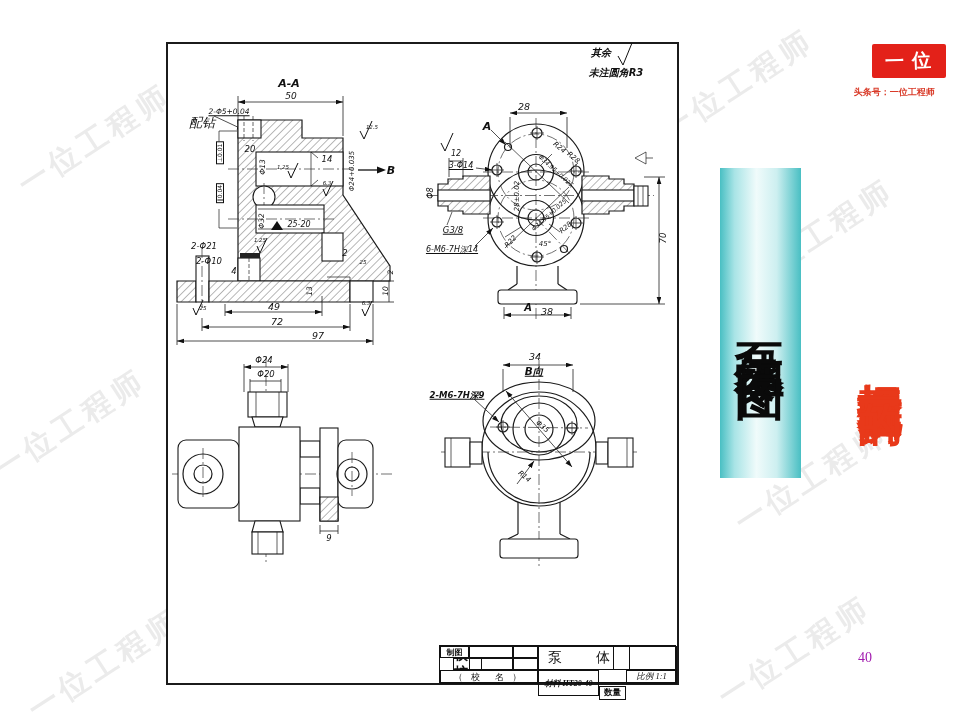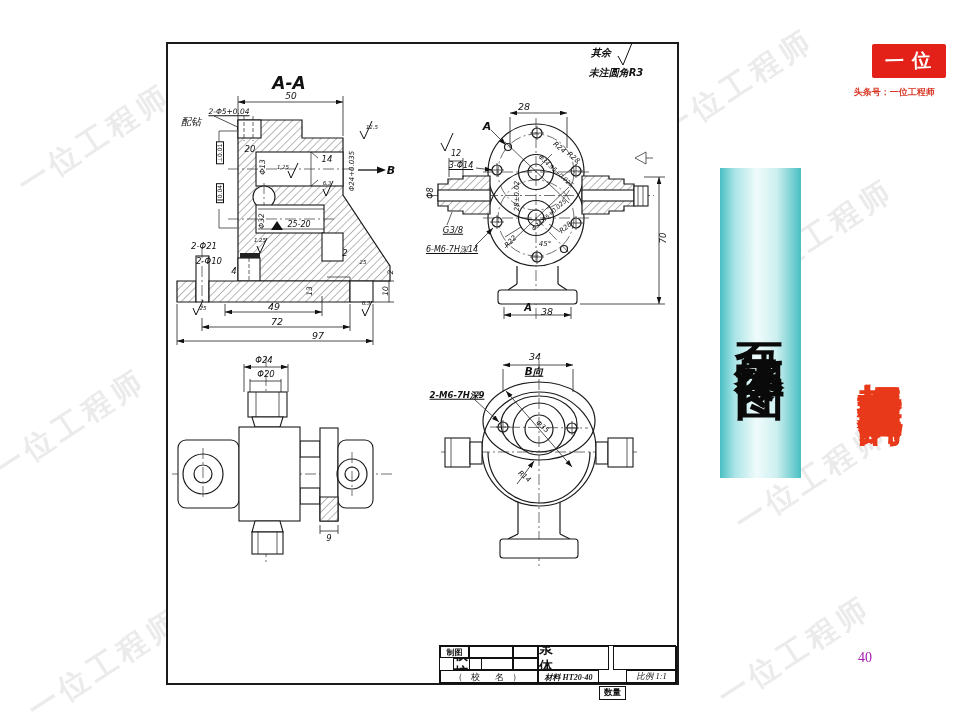--- a/index.html
+++ b/index.html
@@ -31,24 +31,24 @@
   #title-block{position:absolute;left:439px;top:645px;width:237px;height:38px;z-index:3;
                border:1.5px solid #111;box-sizing:border-box;}
   .tb{position:absolute;box-sizing:border-box;border:1px solid #111;display:flex;
       align-items:center;justify-content:center;color:#111;overflow:hidden;}
   .tb-zhitu{left:0;top:0;width:29px;height:12px;font-size:8px;font-weight:700;}
   .tb-b1{left:29px;top:0;width:44px;height:12px;}
   .tb-c1{left:73px;top:0;width:25px;height:12px;}
   .tb-jiaohe{left:13px;top:12px;width:29px;height:12px;font-size:14px;font-weight:700;}
   .tb-b2{left:29px;top:12px;width:44px;height:12px;}
   .tb-c2{left:73px;top:12px;width:25px;height:12px;}
-  .tb-name{left:98px;top:0;width:71px;height:24px;font-size:14px;font-weight:700;letter-spacing:10px;}
+  .tb-name{left:98px;top:0;width:92px;height:24px;font-size:14px;font-weight:400;letter-spacing:10px;}
   .tb-e{left:173px;top:0;width:64px;height:24px;}
   .tb-school{left:0;top:24px;width:98px;height:14px;font-size:9px;letter-spacing:3px;}
-  .tb-material{left:98px;top:24px;width:61px;height:14px;font-size:8px;font-style:italic;font-weight:700;}
+  .tb-material{left:98px;top:24px;width:61px;height:26px;font-size:8px;font-style:italic;font-weight:700;}
   .tb-qty{left:159px;top:24px;width:27px;height:14px;font-size:8.5px;font-weight:700;margin-top:16px;}
   .tb-scale{left:186px;top:24px;width:51px;height:14px;font-size:8.5px;font-style:italic;font-weight:400;}
   
   #banner{position:absolute;left:720px;top:168px;width:81px;height:310px;z-index:5;
           background:linear-gradient(90deg,#49bfc3 0%,#a9e4e6 18%,#f0fbfb 45%,#cdeff0 70%,#49bfc3 100%);
           display:flex;align-items:center;justify-content:center;}
   #banner-text{writing-mode:vertical-rl;font-size:50px;font-weight:600;color:#0a0a0a;
                letter-spacing:8px;font-family:"Liberation Serif",serif;}
   
   #side-title{position:absolute;left:846px;top:98px;width:64px;height:520px;z-index:5;
@@ -297,24 +297,24 @@
       <line class="d" x1="338" y1="525" x2="338" y2="534"></line>
       <line class="d" x1="320" y1="531" x2="338" y2="531"></line>
       <path class="w" d="M255,521 L280,521 L283,532 L252,532 Z"></path>
       <rect class="w" x="252" y="532" width="31" height="22"></rect>
       <line class="t" x1="258" y1="532" x2="258" y2="554"></line>
       <line class="t" x1="277" y1="532" x2="277" y2="554"></line>
     </g>
   </svg>
 
   <div id="anno-layer">
-      <span class="anno b" style="left: 289px; top: 83px; font-size: 17px; transform: translate(-50%, -50%);">A-A</span>
+      <span class="anno b" style="left: 289px; top: 83px; font-size: 11px; transform: translate(-50%, -50%);">A-A</span>
       <span class="anno" style="left: 291px; top: 96px; font-size: 9px; transform: translate(-50%, -50%);">50</span>
       <span class="anno ul" style="left: 193px; top: 112px; font-size: 7.5px; transform: translate(-50%, -50%); margin-left: 36px;">2-Φ5+0.04</span>
-      <span class="anno" style="left: 191px; top: 122px; font-size: 10px; transform: translate(-50%, -50%);">配钻</span>
+      <span class="anno" style="left: 202px; top: 122px; font-size: 13px; transform: translate(-50%, -50%);">配钻</span>
       <span class="anno box" style="left: 220px; top: 153px; font-size: 6px; transform: translate(-50%, -50%) rotate(-90deg);">⊥0.01</span>
       <span class="anno box" style="left: 220px; top: 193px; font-size: 6px; transform: translate(-50%, -50%) rotate(-90deg);">∥0.04</span>
       <span class="anno" style="left: 250px; top: 149px; font-size: 8.5px; transform: translate(-50%, -50%);">20</span>
       <span class="anno" style="left: 263px; top: 167px; font-size: 7.5px; transform: translate(-50%, -50%) rotate(-90deg);">Φ13</span>
       <span class="anno" style="left: 262px; top: 221px; font-size: 7.5px; transform: translate(-50%, -50%) rotate(-90deg);">Φ32</span>
       <span class="anno" style="left: 327px; top: 159px; font-size: 8.5px; transform: translate(-50%, -50%);">14</span>
       <span class="anno" style="left: 352px; top: 171px; font-size: 7px; transform: translate(-50%, -50%) rotate(-90deg);">Φ24+0.035</span>
       <span class="anno b" style="left: 391px; top: 170px; font-size: 11px; transform: translate(-50%, -50%);">B</span>
       <span class="anno" style="left: 299px; top: 225px; font-size: 8px; transform: translate(-50%, -50%);">25-20</span>
       <span class="anno" style="left: 283px; top: 168px; font-size: 5.5px; transform: translate(-50%, -50%);">1.25</span>

